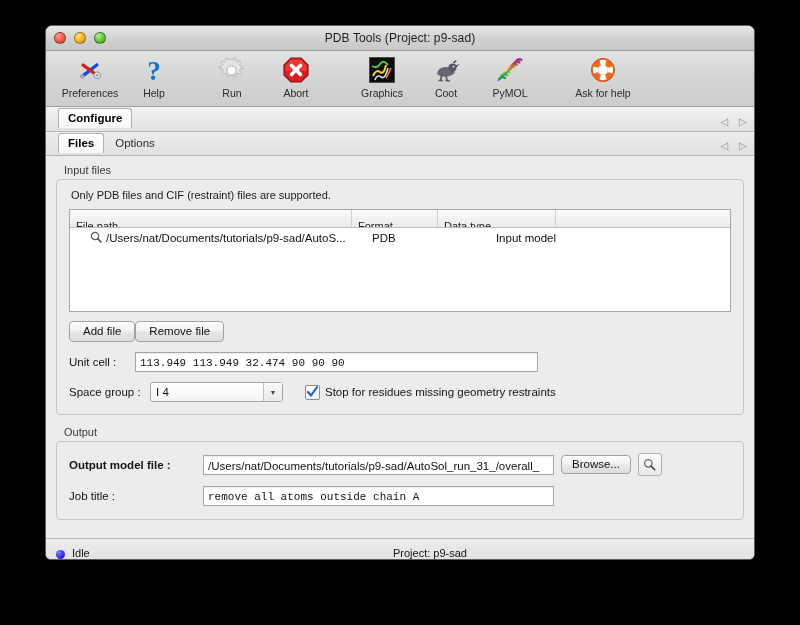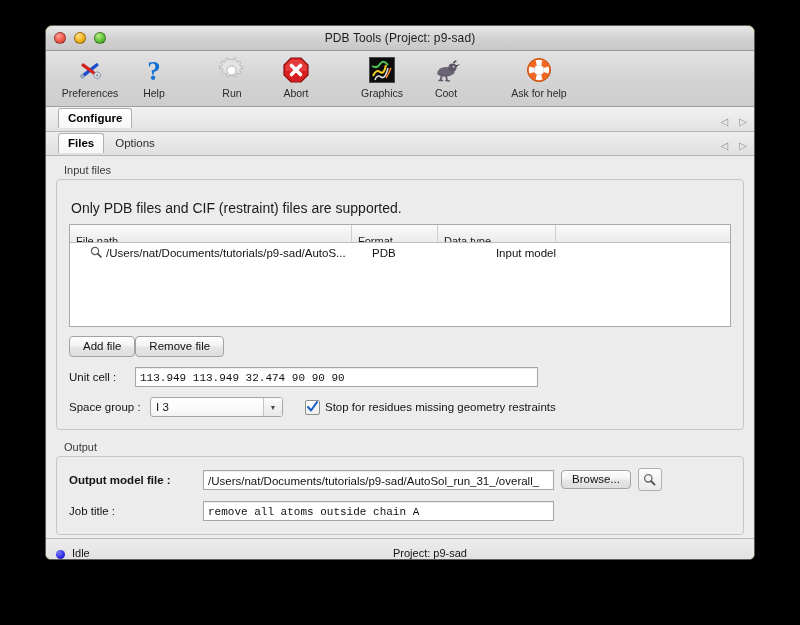--- a/index.html
+++ b/index.html
@@ -178,23 +178,23 @@
   }
   .group-box {
     border: 1px solid #c6c6c6;
     border-radius: 4px;
     background: #ececec;
     padding: 9px 12px 12px 12px;
     box-sizing: border-box;
   }
 
   .hint {
-    font-size: 14px;
+    font-size: 11px;
     color: #1b1b1b;
-    margin: 11px 0 8px 2px;
+    margin: 0 0 8px 2px;
   }
 
   
   .tablewrap {
     border: 1px solid #a9a9a9;
     background: #ffffff;
     height: 103px;
     box-sizing: border-box;
     overflow: hidden;
   }
@@ -449,20 +449,38 @@
           <path d="M24.5 9.5 l4.5-1.4 -4 3.2 z" fill="#3c3742"></path>
           <circle cx="22.6" cy="10.6" r="0.9" fill="#efefef"></circle>
           <path d="M22 6.5 q2-3.5 4-1.2 q-1.5 0.4 -2.6 2.2 z" fill="#4b4554"></path>
           <path d="M11 19 l-1.5 5 M15 19.5 l1 4.6" stroke="#5d5768" stroke-width="1.7" stroke-linecap="round"></path>
           <path d="M8 24.5 l3.5 0 M15 24.6 l3.4 0.4" stroke="#5d5768" stroke-width="1.5" stroke-linecap="round"></path>
         </svg>
       </div>
       <div class="tb-lbl">Coot</div>
     </div>
 
+    <div class="tb-item">
+      <div class="tb-ico">
+        <svg width="30" height="28" viewBox="0 0 30 28">
+          <g stroke-width="2.2" fill="none" stroke-linecap="round">
+            <path d="M4 23 q3-3 6-1" stroke="#18a018"></path>
+            <path d="M6 20 q3-3 6-1" stroke="#3bbf1e"></path>
+            <path d="M8.5 17.5 q3-3 6-1" stroke="#8fd41a"></path>
+            <path d="M11 15 q3-3 6-1" stroke="#e6e020"></path>
+            <path d="M13.5 12.5 q3-3 6-1" stroke="#f0a61c"></path>
+            <path d="M16 10 q3-3 6-1" stroke="#ef5f1d"></path>
+            <path d="M18.5 7.5 q3-3 6-1" stroke="#e02424"></path>
+            <path d="M21 5 q3-3 5.5-1.2" stroke="#bb1f8e"></path>
+          </g>
+          <path d="M3 25 Q12 16 26 3" stroke="#2d6bd8" stroke-width="1.4" fill="none" opacity="0.8"></path>
+        </svg>
+      </div>
+      <div class="tb-lbl">PyMOL</div>
+    </div>
 
     <div class="tb-gap2"></div>
 
     <div class="tb-item wide">
       <div class="tb-ico">
         <svg width="30" height="28" viewBox="0 0 30 28">
           <circle cx="15" cy="14" r="11.5" fill="#f26a21" stroke="#c24c0e" stroke-width="1"></circle>
           <circle cx="15" cy="14" r="5" fill="#ffffff" stroke="#cfcfcf" stroke-width="1"></circle>
           <g fill="#ffffff">
             <path d="M11.6 4.4 a11.5 11.5 0 0 1 6.8 0 l-1.3 5.1 a6 6 0 0 0 -4.2 0 z"></path>
@@ -539,21 +557,21 @@
           </div>
 
           <div class="fieldrow">
             <div class="flabel" style="width:66px">Unit cell :</div>
             <div class="txtinput" style="width:403px">113.949 113.949 32.474 90 90 90</div>
           </div>
 
           <div class="fieldrow">
             <div class="flabel" style="width:81px">Space group :</div>
             <div class="combo">
-              <span>I 3</span>
+              <span>I 4</span>
               <span class="combo-arrow">▼</span>
             </div>
             <div class="chkwrap">
               <span class="chk">
                 <svg width="13" height="14" viewBox="0 0 13 14">
                   <path d="M2 7 L5 10.5 L11 2.2" stroke="#1a63c7" stroke-width="2.1" fill="none" stroke-linecap="round" stroke-linejoin="round"></path>
                 </svg>
               </span>
               <span class="flabel">Stop for residues missing geometry restraints</span>
             </div>

